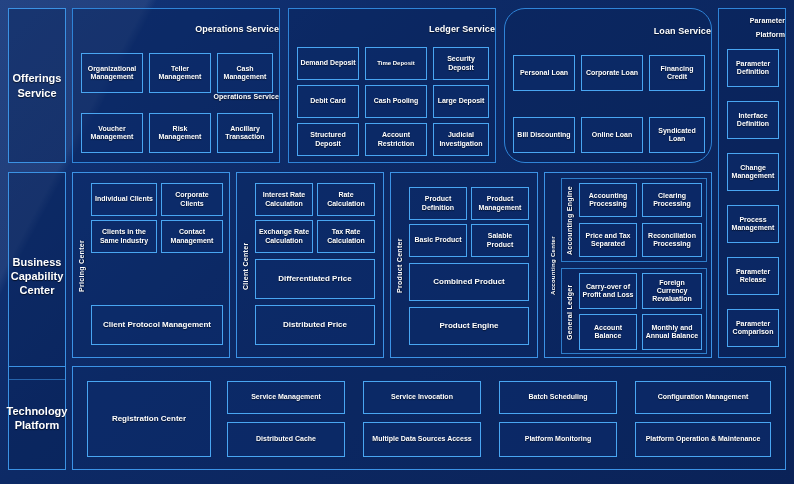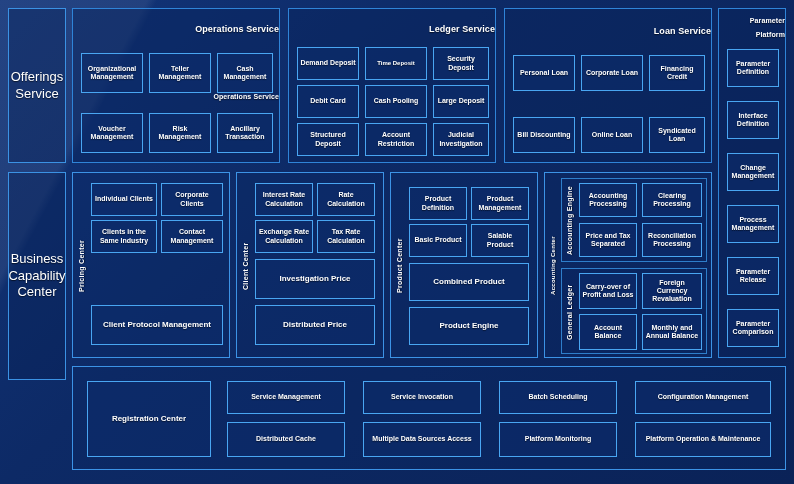--- a/index.html
+++ b/index.html
@@ -66,21 +66,21 @@
     font-weight:bold;
     font-size:7px;
     letter-spacing:.3px;
     white-space:nowrap;
     text-shadow:0 1px 1px rgba(0,0,0,.6);
   }
   .f9{font-size:9px;font-weight:bold;}
   .f8{font-size:8px;font-weight:bold;}
   .f7{font-size:7px;font-weight:bold;}
   .f6{font-size:6px;font-weight:bold;}
-  .railtxt{font-size:13px;font-weight:normal;line-height:1.3;text-shadow:0 1px 1px rgba(0,0,0,.6);}
+  .railtxt{font-size:11px;font-weight:bold;line-height:1.3;text-shadow:0 1px 1px rgba(0,0,0,.6);}
 </style>
 </head>
 <body>
 
 <div id="canvas">
 
   <div class="abs rail" style="left:8px;top:8px;width:58px;height:155px;">
     <span class="railtxt">Offerings Service</span>
   </div>
 
@@ -101,21 +101,21 @@
     <div class="abs tile f6" style="left:76px;top:38px;width:62px;height:33px;">Time Deposit</div>
     <div class="abs tile f7" style="left:144px;top:38px;width:56px;height:33px;">Security Deposit</div>
     <div class="abs tile f7" style="left:8px;top:76px;width:62px;height:33px;">Debit Card</div>
     <div class="abs tile f7" style="left:76px;top:76px;width:62px;height:33px;">Cash Pooling</div>
     <div class="abs tile f7" style="left:144px;top:76px;width:56px;height:33px;">Large Deposit</div>
     <div class="abs tile f7" style="left:8px;top:114px;width:62px;height:33px;">Structured Deposit</div>
     <div class="abs tile f7" style="left:76px;top:114px;width:62px;height:33px;">Account Restriction</div>
     <div class="abs tile f7" style="left:144px;top:114px;width:56px;height:33px;">Judicial Investigation</div>
   </div>
 
-  <div class="abs panel" style="left:504px;top:8px;width:208px;height:155px;">
+  <div class="abs panel" style="left:504px;top:8px;width:208px;height:155px;border-radius:21px;">
     <div class="hdr f9" style="top:17px;">Loan Service</div>
     <div class="abs tile f7" style="left:8px;top:46px;width:62px;height:36px;">Personal Loan</div>
     <div class="abs tile f7" style="left:76px;top:46px;width:62px;height:36px;">Corporate Loan</div>
     <div class="abs tile f7" style="left:144px;top:46px;width:56px;height:36px;">Financing Credit</div>
     <div class="abs tile f7" style="left:8px;top:108px;width:62px;height:36px;">Bill Discounting</div>
     <div class="abs tile f7" style="left:76px;top:108px;width:62px;height:36px;">Online Loan</div>
     <div class="abs tile f7" style="left:144px;top:108px;width:56px;height:36px;">Syndicated Loan</div>
   </div>
 
   <div class="abs panel" style="left:718px;top:8px;width:68px;height:350px;">
@@ -141,21 +141,21 @@
     <div class="abs tile f7" style="left:88px;top:47px;width:62px;height:33px;">Contact Management</div>
     <div class="abs tile f8" style="left:18px;top:132px;width:132px;height:40px;">Client Protocol Management</div>
   </div>
 
   <div class="abs panel-lite" style="left:236px;top:172px;width:148px;height:186px;">
     <div class="vlabel" style="left:2px;top:0;width:13px;height:186px;">Client Center</div>
     <div class="abs tile f7" style="left:18px;top:10px;width:58px;height:33px;">Interest Rate Calculation</div>
     <div class="abs tile f7" style="left:80px;top:10px;width:58px;height:33px;">Rate Calculation</div>
     <div class="abs tile f7" style="left:18px;top:47px;width:58px;height:33px;">Exchange Rate Calculation</div>
     <div class="abs tile f7" style="left:80px;top:47px;width:58px;height:33px;">Tax Rate Calculation</div>
-    <div class="abs tile f8" style="left:18px;top:86px;width:120px;height:40px;">Investigation Price</div>
+    <div class="abs tile f8" style="left:18px;top:86px;width:120px;height:40px;">Differentiated Price</div>
     <div class="abs tile f8" style="left:18px;top:132px;width:120px;height:40px;">Distributed Price</div>
   </div>
 
   <div class="abs panel-lite" style="left:390px;top:172px;width:148px;height:186px;">
     <div class="vlabel" style="left:2px;top:0;width:13px;height:186px;">Product Center</div>
     <div class="abs tile f7" style="left:18px;top:14px;width:58px;height:33px;">Product Definition</div>
     <div class="abs tile f7" style="left:80px;top:14px;width:58px;height:33px;">Product Management</div>
     <div class="abs tile f7" style="left:18px;top:51px;width:58px;height:33px;">Basic Product</div>
     <div class="abs tile f7" style="left:80px;top:51px;width:58px;height:33px;">Salable Product</div>
     <div class="abs tile f8" style="left:18px;top:90px;width:120px;height:38px;">Combined Product</div>
@@ -175,20 +175,23 @@
 
     <div class="abs grp" style="left:16px;top:95px;width:146px;height:86px;">
       <div class="vlabel f7" style="left:1px;top:0;width:13px;height:86px;">General Ledger</div>
       <div class="abs tile f7" style="left:17px;top:4px;width:58px;height:36px;">Carry-over of Profit and Loss</div>
       <div class="abs tile f7" style="left:80px;top:4px;width:60px;height:36px;">Foreign Currency Revaluation</div>
       <div class="abs tile f7" style="left:17px;top:45px;width:58px;height:36px;">Account Balance</div>
       <div class="abs tile f7" style="left:80px;top:45px;width:60px;height:36px;">Monthly and Annual Balance</div>
     </div>
   </div>
 
+  <div class="abs rail" style="left:8px;top:366px;width:58px;height:104px;">
+    <span class="railtxt">Technology Platform</span>
+  </div>
 
   <div class="abs panel-lite" style="left:72px;top:366px;width:714px;height:104px;">
     <div class="abs tile f8" style="left:14px;top:14px;width:124px;height:76px;">Registration Center</div>
 
     <div class="abs tile f7" style="left:154px;top:14px;width:118px;height:33px;">Service Management</div>
     <div class="abs tile f7" style="left:290px;top:14px;width:118px;height:33px;">Service Invocation</div>
     <div class="abs tile f7" style="left:426px;top:14px;width:118px;height:33px;">Batch Scheduling</div>
     <div class="abs tile f7" style="left:562px;top:14px;width:136px;height:33px;">Configuration Management</div>
 
     <div class="abs tile f7" style="left:154px;top:55px;width:118px;height:35px;">Distributed Cache</div>

